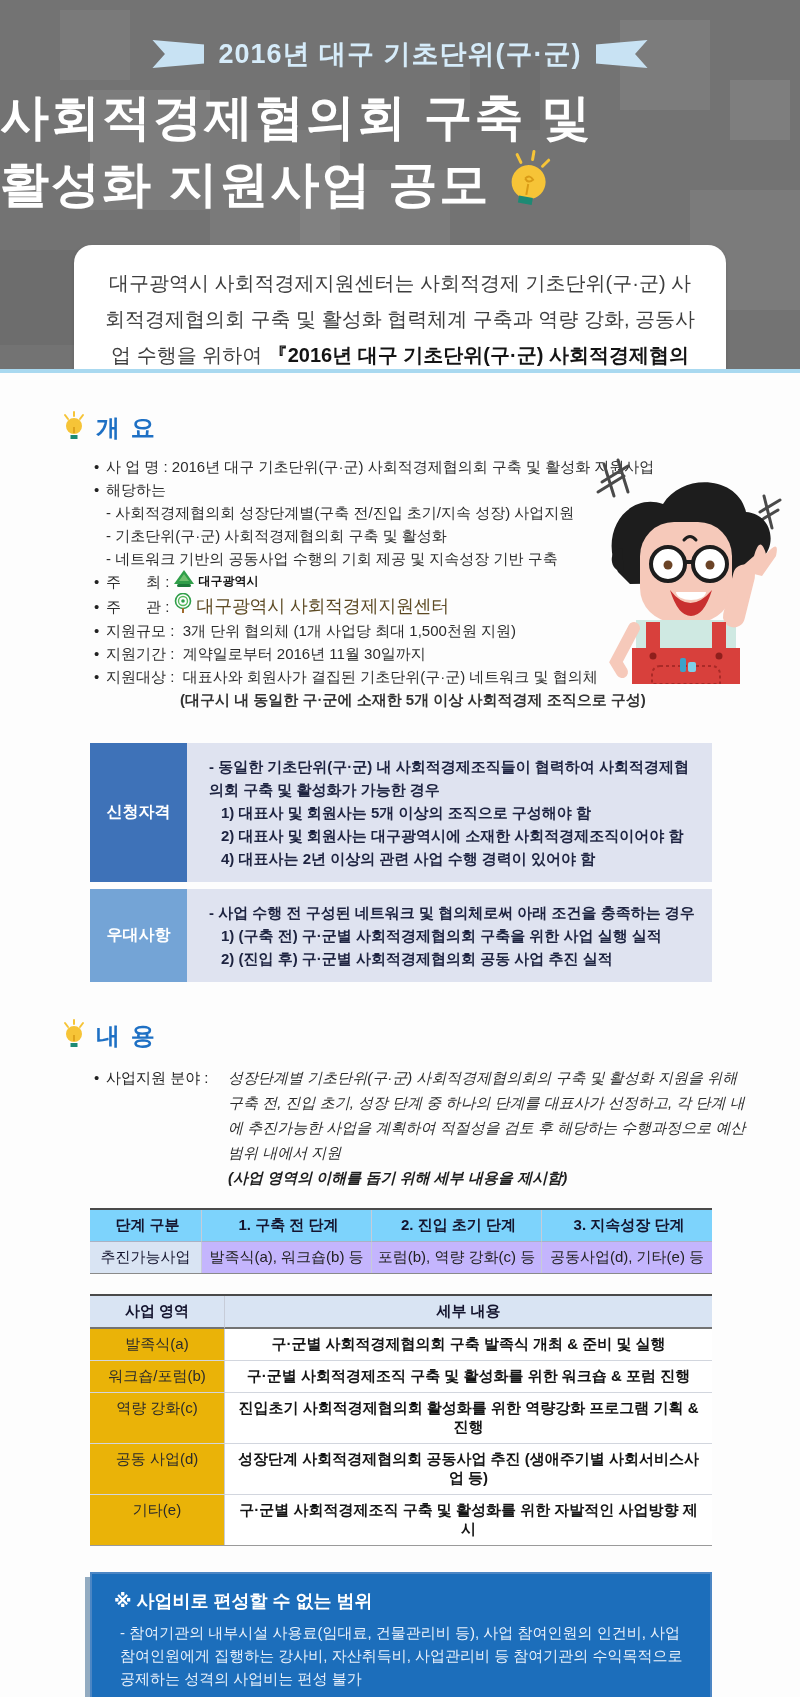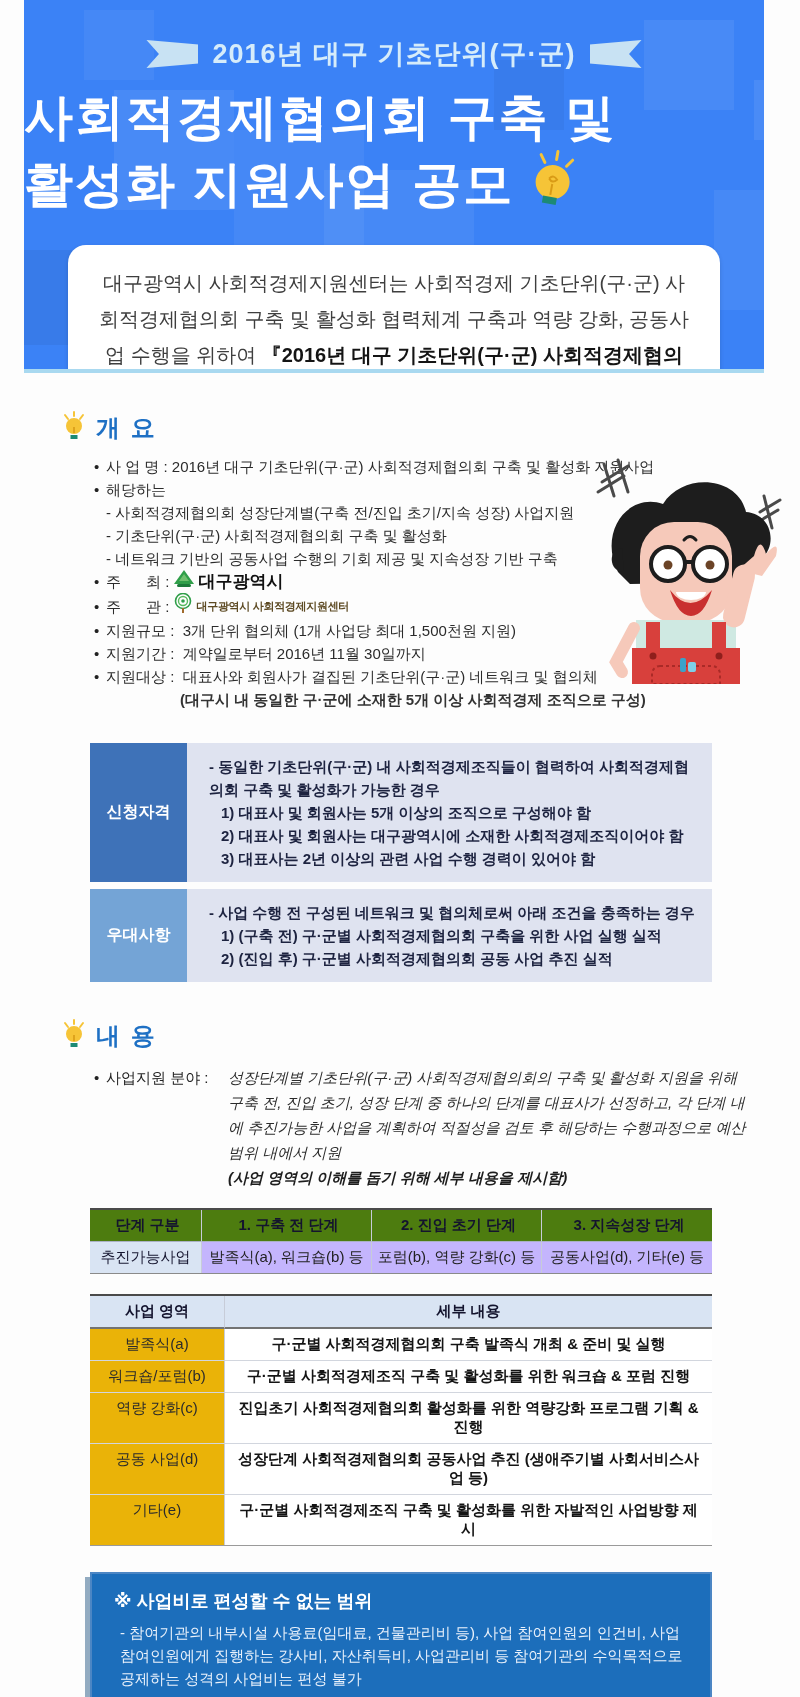--- a/index.html
+++ b/index.html
@@ -1,21 +1,21 @@
 <!DOCTYPE html>
 <html><head>
 <meta charset="utf-8">
 <style>
   * { margin:0; padding:0; box-sizing:border-box; }
   html,body { background:#ffffff; }
   body { font-family:"Liberation Sans","DejaVu Sans",sans-serif; color:#222; }
   .page { position:relative; width:800px; height:1697px; margin:0 auto; background:#fdfdfd; overflow:hidden; }
 
   
-  .hdr { position:relative; width:740px; height:373px; background:#3b82f6; border-bottom:4px solid #a9d9f0; overflow:hidden;margin-left:24px; }
+  .hdr { position:relative; width:800px; height:373px; background:#737373; border-bottom:4px solid #a9d9f0; overflow:hidden; }
   .hdr .sq { position:absolute; }
   .ribbon { position:relative; display:flex; justify-content:center; align-items:center; gap:14px; padding-top:36px; }
   .ribbon .flag { width:52px; height:28px; background:#c8e2f3; }
   .ribbon .flag.l { clip-path:polygon(0 0,100% 16%,100% 84%,0 100%,24% 50%); }
   .ribbon .flag.r { clip-path:polygon(0 16%,100% 0,76% 50%,100% 100%,0 84%); }
   .ribbon .rtxt { color:#d6ecfa; font-size:27px; font-weight:bold; letter-spacing:1px; }
   .title { position:relative; margin-top:14px; color:#ffffff; font-size:49px; font-weight:800; line-height:1.28; letter-spacing:2px; }
   .title .bulb-big { display:inline-block; vertical-align:-6px; margin-left:12px; transform:rotate(10deg); }
   .intro { position:relative; width:652px; margin:24px auto 0; background:#ffffff; border-radius:18px; padding:20px 28px; text-align:center; font-size:20px; line-height:1.8; color:#3e3e3e; box-shadow:0 2px 4px rgba(0,0,0,0.15); }
   .intro b { color:#141414; }
@@ -23,43 +23,43 @@
   
   .sec-title { display:flex; align-items:center; gap:10px; margin-left:62px; }
   .sec-title h2 { color:#1e70c4; font-size:24px; font-weight:800; letter-spacing:2px; }
   .rows { margin-left:94px; margin-top:10px; width:648px; }
   .row { display:flex; font-size:15px; line-height:23px; color:#2b2b2b; }
   .row .dot { width:12px; flex:0 0 12px; color:#222; }
   .row .txt { white-space:pre-wrap; }
   .row.ind { padding-left:12px; }
   .row.ind2 { padding-left:86px; font-weight:bold; color:#333; }
   .logo-ic { display:inline-block; vertical-align:-4px; margin-right:5px; }
-  .host-name { font-weight:800; color:#111; font-size:17px; }
-  .org-name { font-weight:700; color:#5d4a23; font-size:11px; letter-spacing:-0.3px; }
+  .host-name { font-weight:800; color:#111; font-size:12px; }
+  .org-name { font-weight:400; color:#5d4a23; font-size:18px; letter-spacing:-0.3px; }
 
   
   .qtable { margin:14px 0 0 90px; width:622px; }
   .qrow { display:flex; margin-bottom:7px; }
   .qhead { flex:0 0 97px; display:flex; align-items:center; justify-content:center; color:#fff; font-size:16px; font-weight:bold; }
   .qhead.blue { background:#3e72b8; }
   .qhead.lblue { background:#74a4d6; }
   .qbody { flex:1; background:#dfe3f0; padding:12px 16px 12px 22px; font-size:15px; line-height:23px; color:#1d2340; font-weight:bold; }
   .qbody .sub { padding-left:12px; }
 
   
   .field { display:flex; margin:12px 0 0 94px; width:652px; font-size:15px; line-height:25px; }
   .field .flabel { flex:0 0 122px; white-space:nowrap; }
   .field .fbody { flex:1; color:#2b2b2b;font-style:italic; }
   .field .fnote { font-weight:800; color:#1d1d1d; }
   .field .dot { width:12px; flex:0 0 12px; }
 
   .stage-table { margin:18px 0 0 90px; width:622px; display:grid; grid-template-columns:112px 1fr 1fr 1fr; border-top:2px solid #4a4a4a; border-bottom:1px solid #8a8a8a; font-size:15px; }
   .stage-table .c { padding:6px 4px; text-align:center; border-right:1px solid #c7ccd8; }
   .stage-table .c:nth-child(4n) { border-right:none; }
-  .stage-table .h { background:#4d7c0f; font-weight:800; color:#14142e; border-bottom:1px solid #aab2c4;padding-left:8px; }
+  .stage-table .h { background:#7dd3fc; font-weight:800; color:#14142e; border-bottom:1px solid #aab2c4;padding-left:8px; }
   .stage-table .b { background:#c4b5fd; color:#222; }
   .stage-table .b.lab { background:#d9e4f3; color:#14142e; }
 
   .area-table { margin:20px 0 0 90px; width:622px; display:grid; grid-template-columns:135px 1fr; border-top:2px solid #4a4a4a; border-bottom:1px solid #9a9a9a; font-size:15px; }
   .area-table .c { padding:6px 8px; text-align:center; border-right:1px solid #c7ccd8; border-bottom:1px solid #d2d6de; }
   .area-table .c:nth-child(2n) { border-right:none; }
   .area-table .h { background:#d9e4f3; font-weight:800; color:#14142e; border-bottom:2px solid #737373; }
   .area-table .a { background:#eab308; color:#2b2b2b; }
   .area-table .d { background:#fff; color:#141414; font-weight:800; }
   .area-table .c:nth-last-child(-n+2){ border-bottom:none; }
@@ -231,21 +231,21 @@
     </div>
 
     <div class="sp18"></div>
     <div class="qtable">
       <div class="qrow">
         <div class="qhead blue">신청자격</div>
         <div class="qbody">
           <div>- 동일한 기초단위(구·군) 내 사회적경제조직들이 협력하여 사회적경제협의회 구축 및 활성화가 가능한 경우</div>
           <div class="sub">1) 대표사 및 회원사는 5개 이상의 조직으로 구성해야 함</div>
           <div class="sub">2) 대표사 및 회원사는 대구광역시에 소재한 사회적경제조직이어야 함</div>
-          <div class="sub">3) 대표사는 2년 이상의 관련 사업 수행 경력이 있어야 함</div>
+          <div class="sub">4) 대표사는 2년 이상의 관련 사업 수행 경력이 있어야 함</div>
         </div>
       </div>
       <div class="qrow">
         <div class="qhead lblue">우대사항</div>
         <div class="qbody">
           <div>- 사업 수행 전 구성된 네트워크 및 협의체로써 아래 조건을 충족하는 경우</div>
           <div class="sub">1) (구축 전) 구·군별 사회적경제협의회 구축을 위한 사업 실행 실적</div>
           <div class="sub">2) (진입 후) 구·군별 사회적경제협의회 공동 사업 추진 실적</div>
         </div>
       </div>

